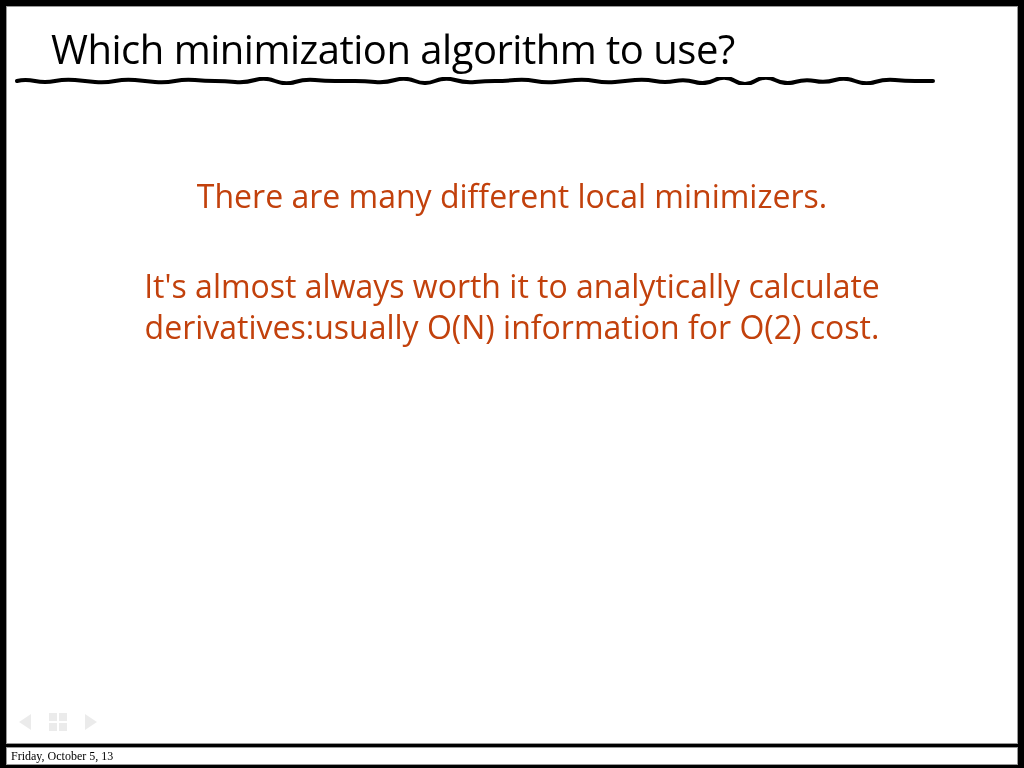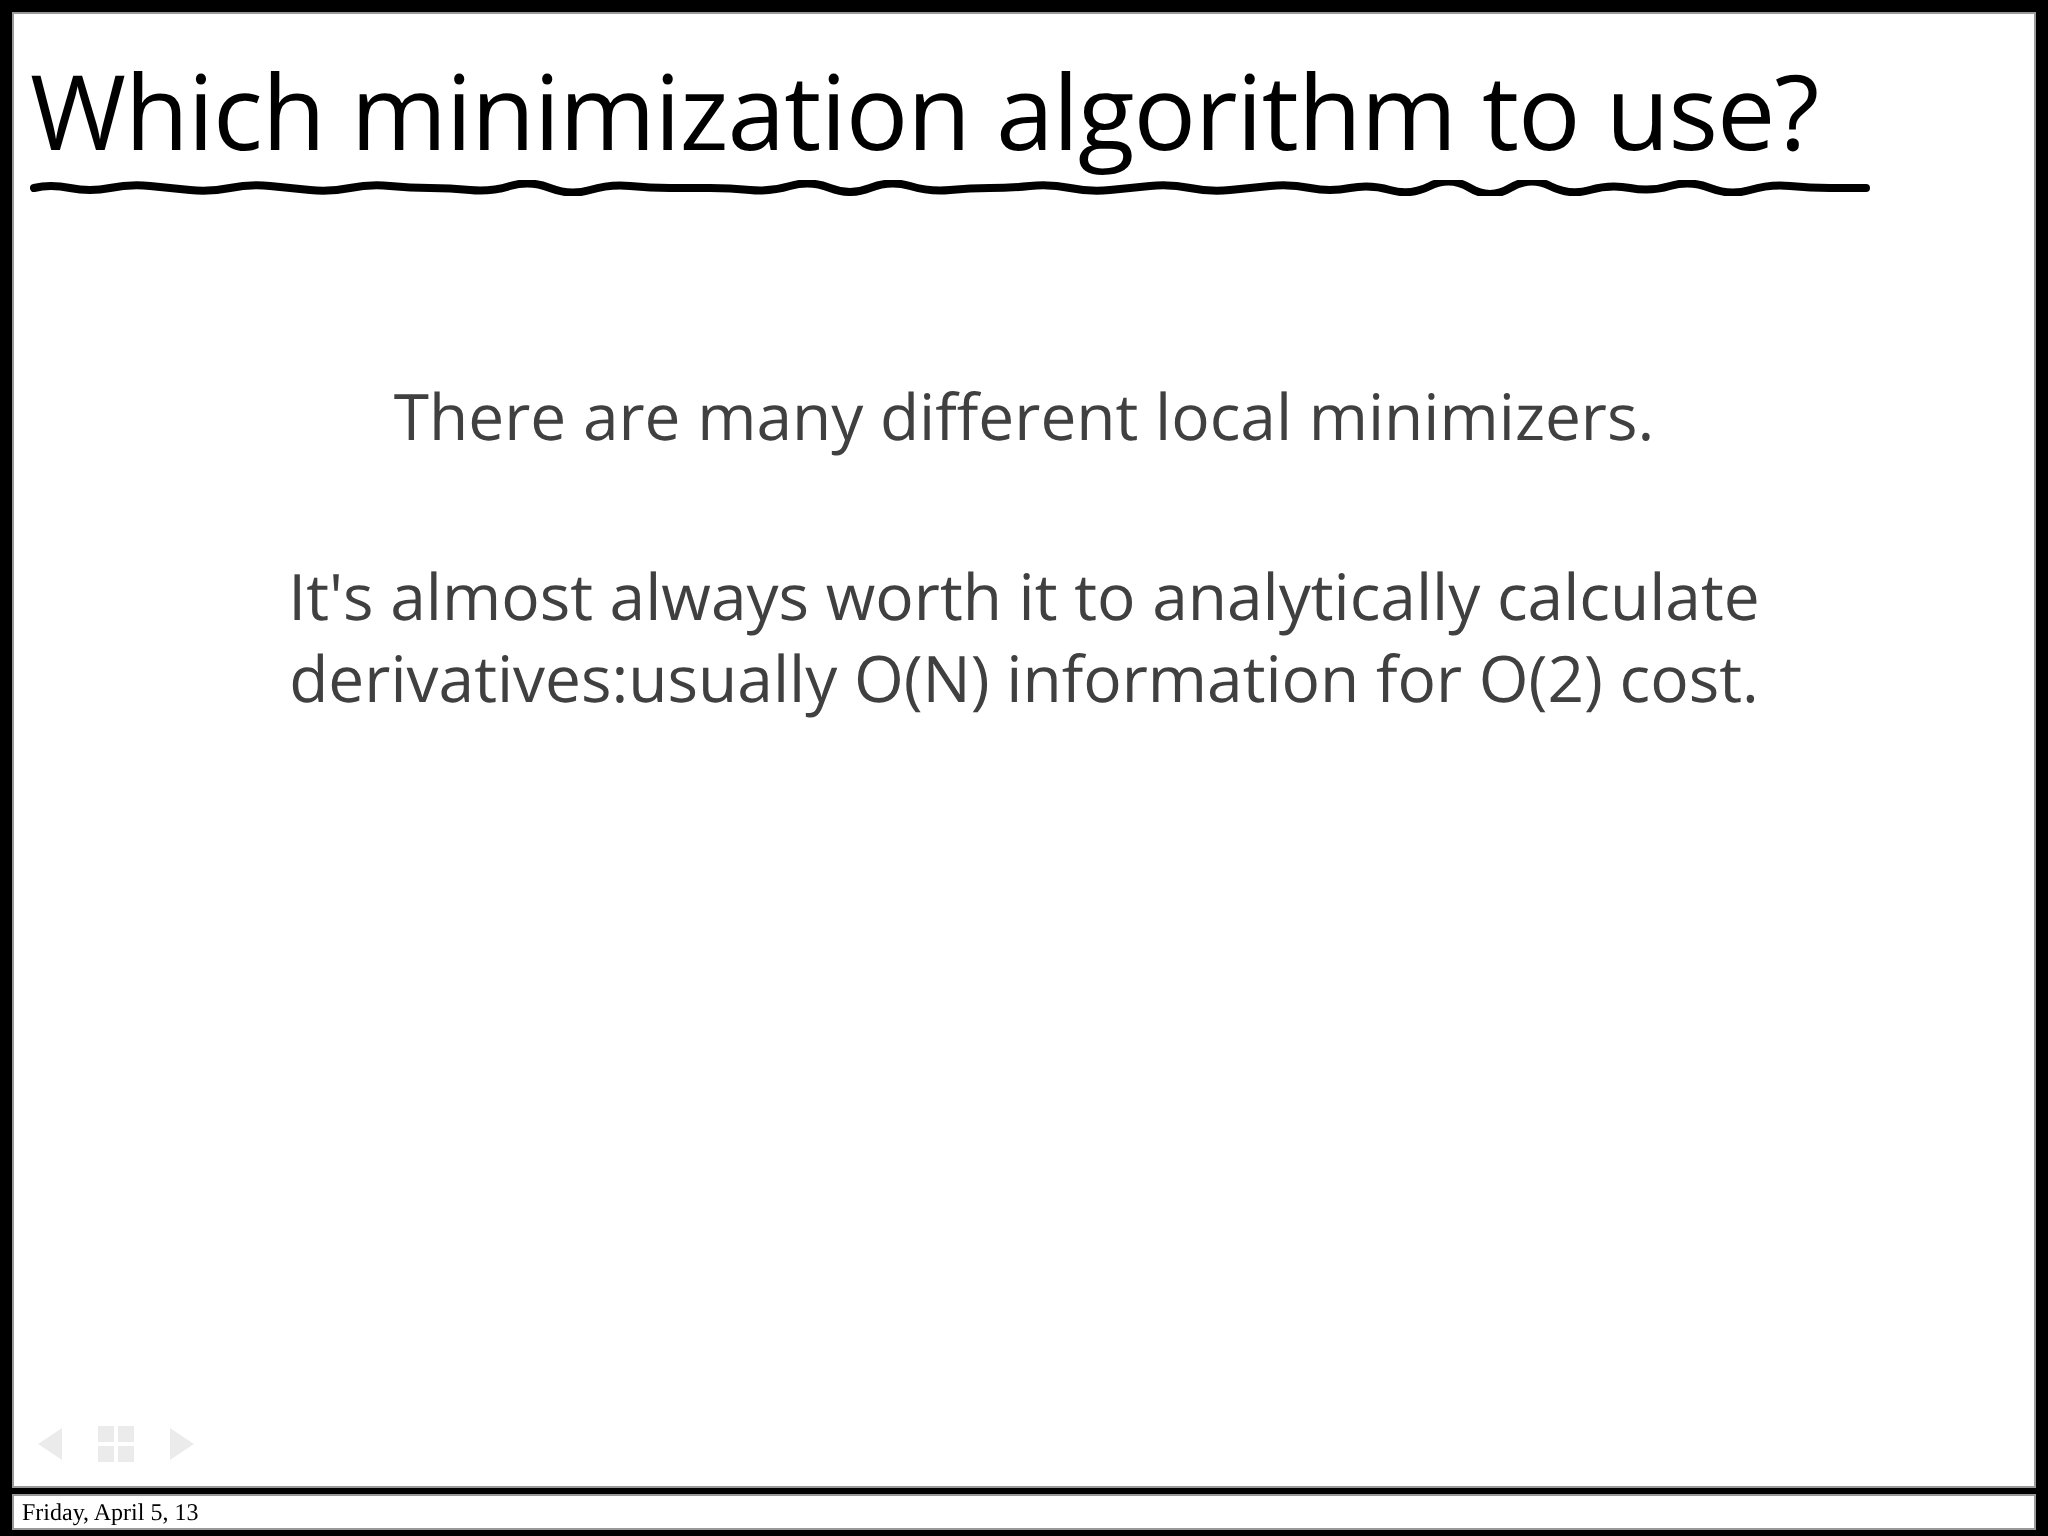--- a/index.html
+++ b/index.html
@@ -31,43 +31,44 @@
       width: 100%;
       height: 100%;
       position: relative;
     }
     
     .title-wrap {
       padding: 20px 8px 0 8px;
     }
     
     .slide-title {
-      font-size: 52px;
+      font-size: 40px;
       font-weight: 400;
       color: #000;
       letter-spacing: -0.5px;
       line-height: 1.1;
+      margin-left: 36px;
     }
     
     .rough-underline {
       margin-top: 6px;
       width: 920px;
       height: 8px;
     }
     
     .rough-underline svg {
       display: block;
     }
     
     .body-content {
       margin-top: 90px;
       padding: 0 50px;
       text-align: center;
       font-size: 32px;
-      color: #404040;
+      color: #c2410c;
       font-weight: 400;
       line-height: 1.3;
     }
     
     .body-line {
       margin-bottom: 48px;
     }
     
     .body-line.last {
       margin-bottom: 0;
@@ -159,14 +160,14 @@
           <div></div>
           <div></div>
       </div>
       <div class="ghost-arrow ghost-right"></div>
     </div>
 
   </div>
 </div>
 
 <div class="footer-bar">
-  <span class="footer-date">Friday, April 5, 13</span>
+  <span class="footer-date">Friday, October 5, 13</span>
 </div>
 
 </body></html>

